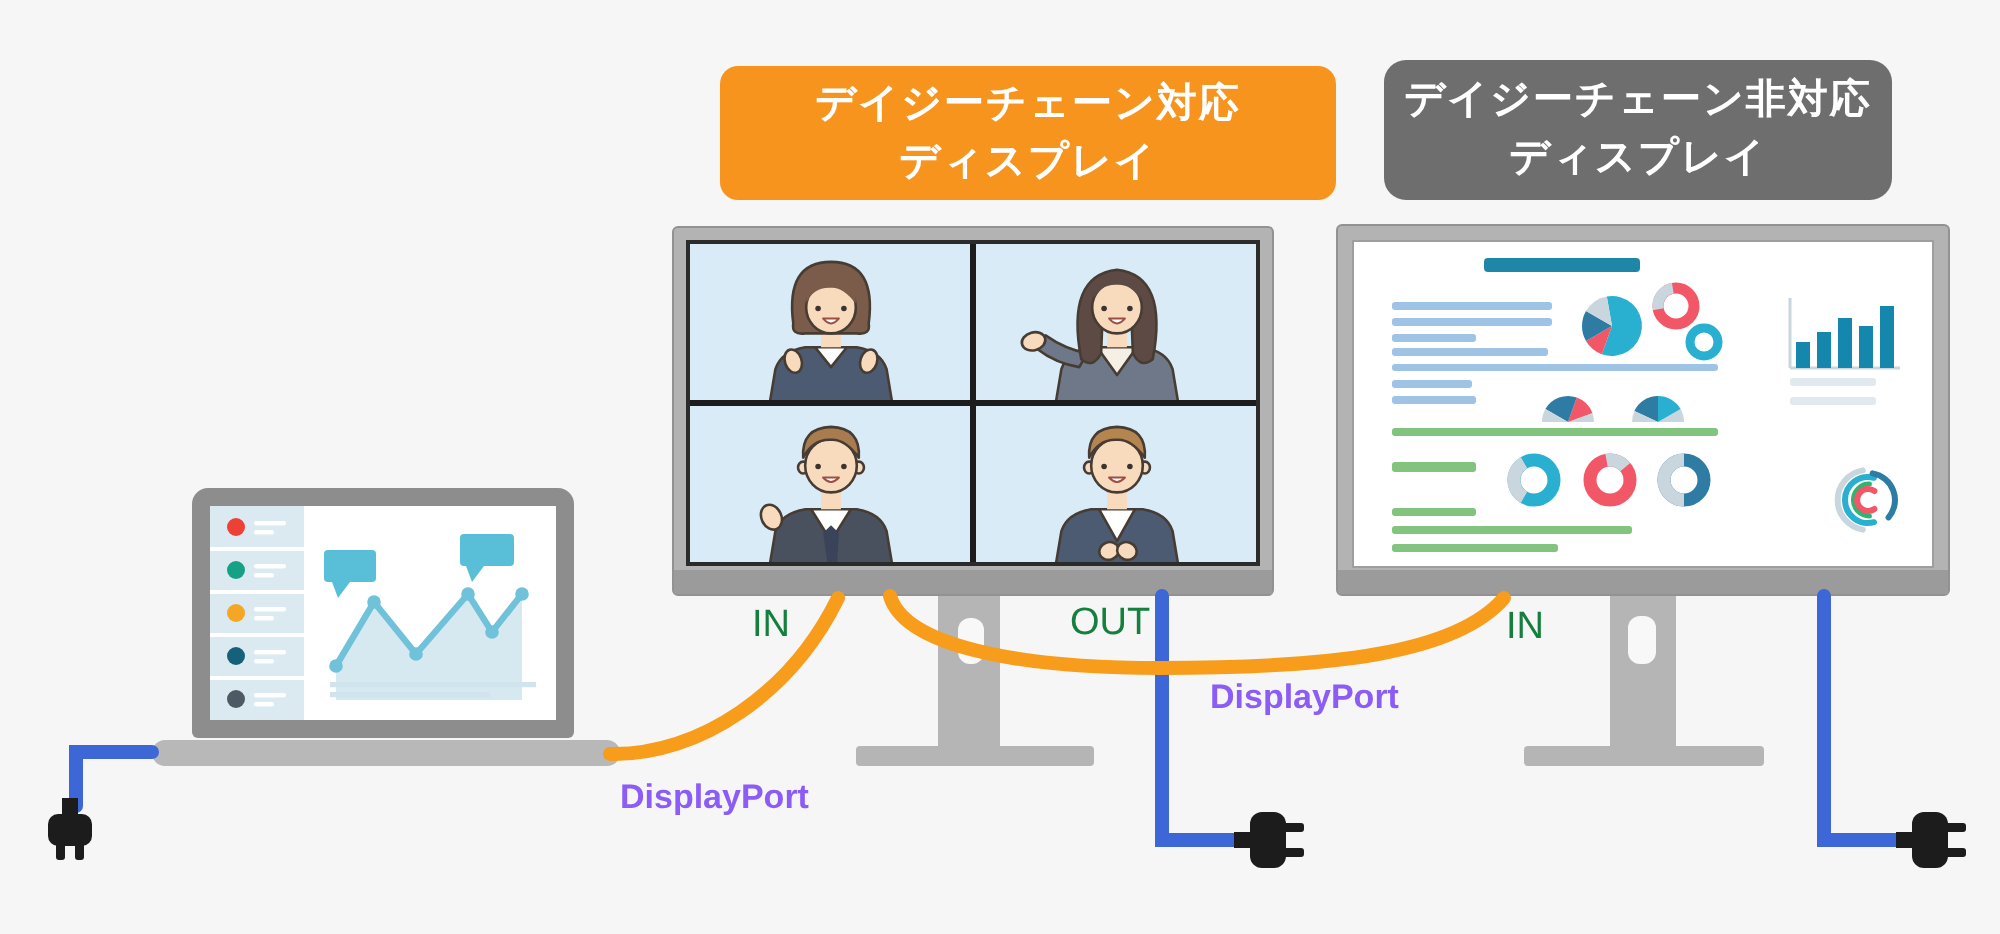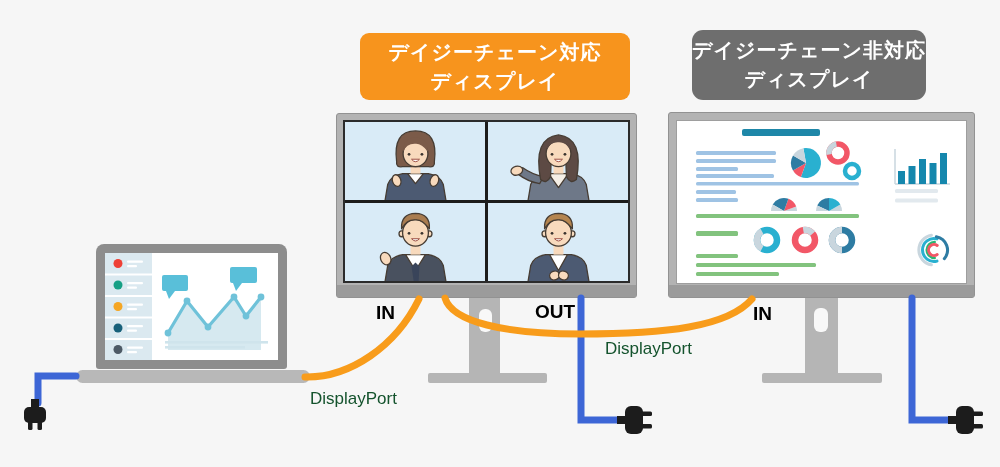--- a/index.html
+++ b/index.html
@@ -3,22 +3,22 @@
 <meta charset="utf-8">
 <style>
   html,body{margin:0;padding:0;}
   body{font-family:"Liberation Sans","DejaVu Sans",sans-serif;background:#e9e9e9;}
   #stage{position:relative;width:1000px;height:467px;background:#f6f6f6;overflow:hidden;}
   .abs{position:absolute;}
 
   
   .badge{position:absolute;display:flex;flex-direction:column;align-items:center;justify-content:center;
          color:#fff;font-weight:bold;font-size:20px;line-height:1.45;letter-spacing:1px;text-align:center;}
-  #badge-capable{left:360px;top:33px;width:270px;height:67px;background:#f7941d;border-radius:9px;}
-  #badge-incapable{left:692px;top:30px;width:234px;height:70px;background:#6e6e6e;border-radius:11px;}
+  #badge-capable{left:360px;top:33px;width:308px;height:67px;background:#f7941d;border-radius:9px;}
+  #badge-incapable{left:692px;top:30px;width:254px;height:70px;background:#6e6e6e;border-radius:11px;}
 
   
   #laptop-frame{left:96px;top:244px;width:191px;height:125px;background:#8d8d8d;border-radius:8px 8px 3px 3px;}
   #laptop-screen{left:105px;top:253px;width:173px;height:107px;background:#ffffff;}
   #laptop-base{left:76px;top:370px;width:234px;height:13px;background:#b8b8b8;border-radius:8px;}
 
   
   .bezel{background:#b3b3b3;border:1px solid #929292;border-radius:3px;box-sizing:border-box;}
   #monitor1-bezel{left:336px;top:113px;width:301px;height:185px;}
   #monitor2-bezel{left:668px;top:112px;width:307px;height:186px;}
@@ -36,25 +36,25 @@
   #m1-slot{left:479px;top:309px;width:13px;height:23px;}
   #m1-base{left:428px;top:373px;width:119px;height:10px;}
   #m2-post{left:805px;top:298px;width:33px;height:76px;}
   #m2-slot{left:814px;top:308px;width:14px;height:24px;}
   #m2-base{left:762px;top:373px;width:120px;height:10px;}
 
   
   #cables{left:0;top:0;width:1000px;height:467px;pointer-events:none;}
 
   
-  .port-label{position:absolute;font-weight:bold;font-size:19px;color:#000000;}
+  .port-label{position:absolute;font-weight:normal;font-size:19px;color:#15803d;}
   #label-in1{left:376px;top:302px;}
   #label-out1{left:535px;top:301px;}
   #label-in2{left:753px;top:303px;}
-  .cable-label{position:absolute;font-weight:normal;font-size:17px;color:#14532d;}
+  .cable-label{position:absolute;font-weight:bold;font-size:17px;color:#8b5cf6;}
   #label-dp1{left:310px;top:389px;}
   #label-dp2{left:605px;top:339px;}
 </style>
 </head>
 <body>
 
 <div id="stage">
 
   <div class="badge" id="badge-capable">
     <span>デイジーチェーン対応</span>

